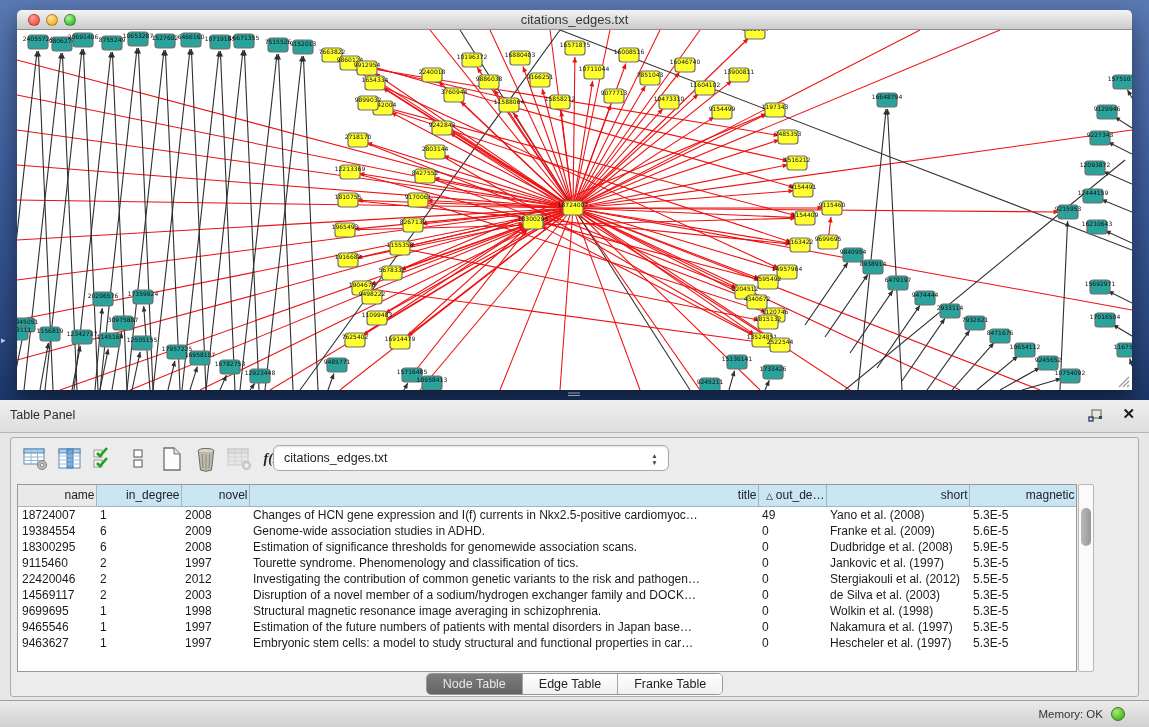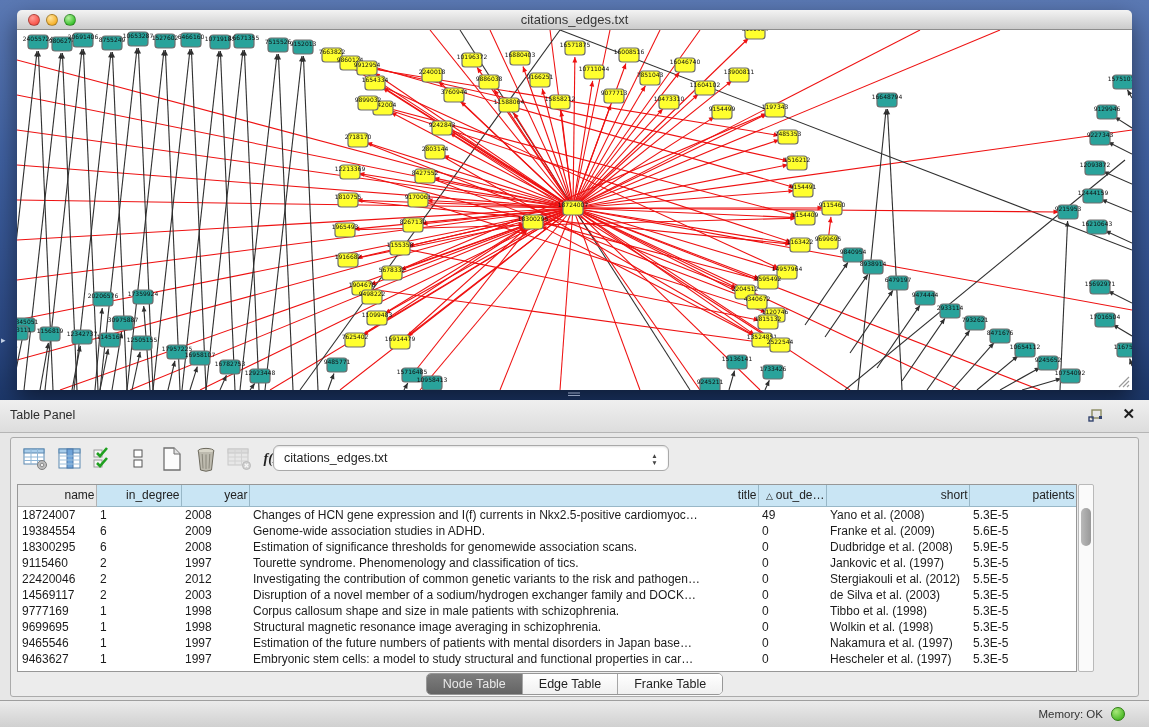--- a/index.html
+++ b/index.html
@@ -719,25 +719,25 @@
             <span>▼</span>
         </span>
       </div>
 
       <div class="tablewrap">
         <table>
           <thead>
               <tr id="theadrow">
                 <th class="graycol" style="width: 78px;">name</th>
                 <th style="width: 85px;">in_degree</th>
-                <th style="width: 68px;">year</th>
+                <th style="width: 68px;">novel</th>
                 <th style="width: 509px;">title</th>
                 <th style="width: 68px;"><span class="sortmark">△</span>out_de…</th>
                 <th style="width: 143px;">short</th>
-                <th style="width: 107px;">patients</th>
+                <th style="width: 107px;">magnetic</th>
               </tr>
             </thead>
           <tbody id="tbody">
               <tr>
                 <td>18724007</td>
                 <td>1</td>
                 <td>2008</td>
                 <td>Changes of HCN gene expression and I(f) currents in Nkx2.5-positive cardiomyoc…</td>
                 <td>49</td>
                 <td>Yano et al. (2008)</td>
@@ -782,29 +782,20 @@
               <tr>
                 <td>14569117</td>
                 <td>2</td>
                 <td>2003</td>
                 <td>Disruption of a novel member of a sodium/hydrogen exchanger family and DOCK…</td>
                 <td>0</td>
                 <td>de Silva et al. (2003)</td>
                 <td>5.3E-5</td>
               </tr>
               <tr>
-                <td>9777169</td>
-                <td>1</td>
-                <td>1998</td>
-                <td>Corpus callosum shape and size in male patients with schizophrenia.</td>
-                <td>0</td>
-                <td>Tibbo et al. (1998)</td>
-                <td>5.3E-5</td>
-              </tr>
-              <tr>
                 <td>9699695</td>
                 <td>1</td>
                 <td>1998</td>
                 <td>Structural magnetic resonance image averaging in schizophrenia.</td>
                 <td>0</td>
                 <td>Wolkin et al. (1998)</td>
                 <td>5.3E-5</td>
               </tr>
               <tr>
                 <td>9465546</td>

